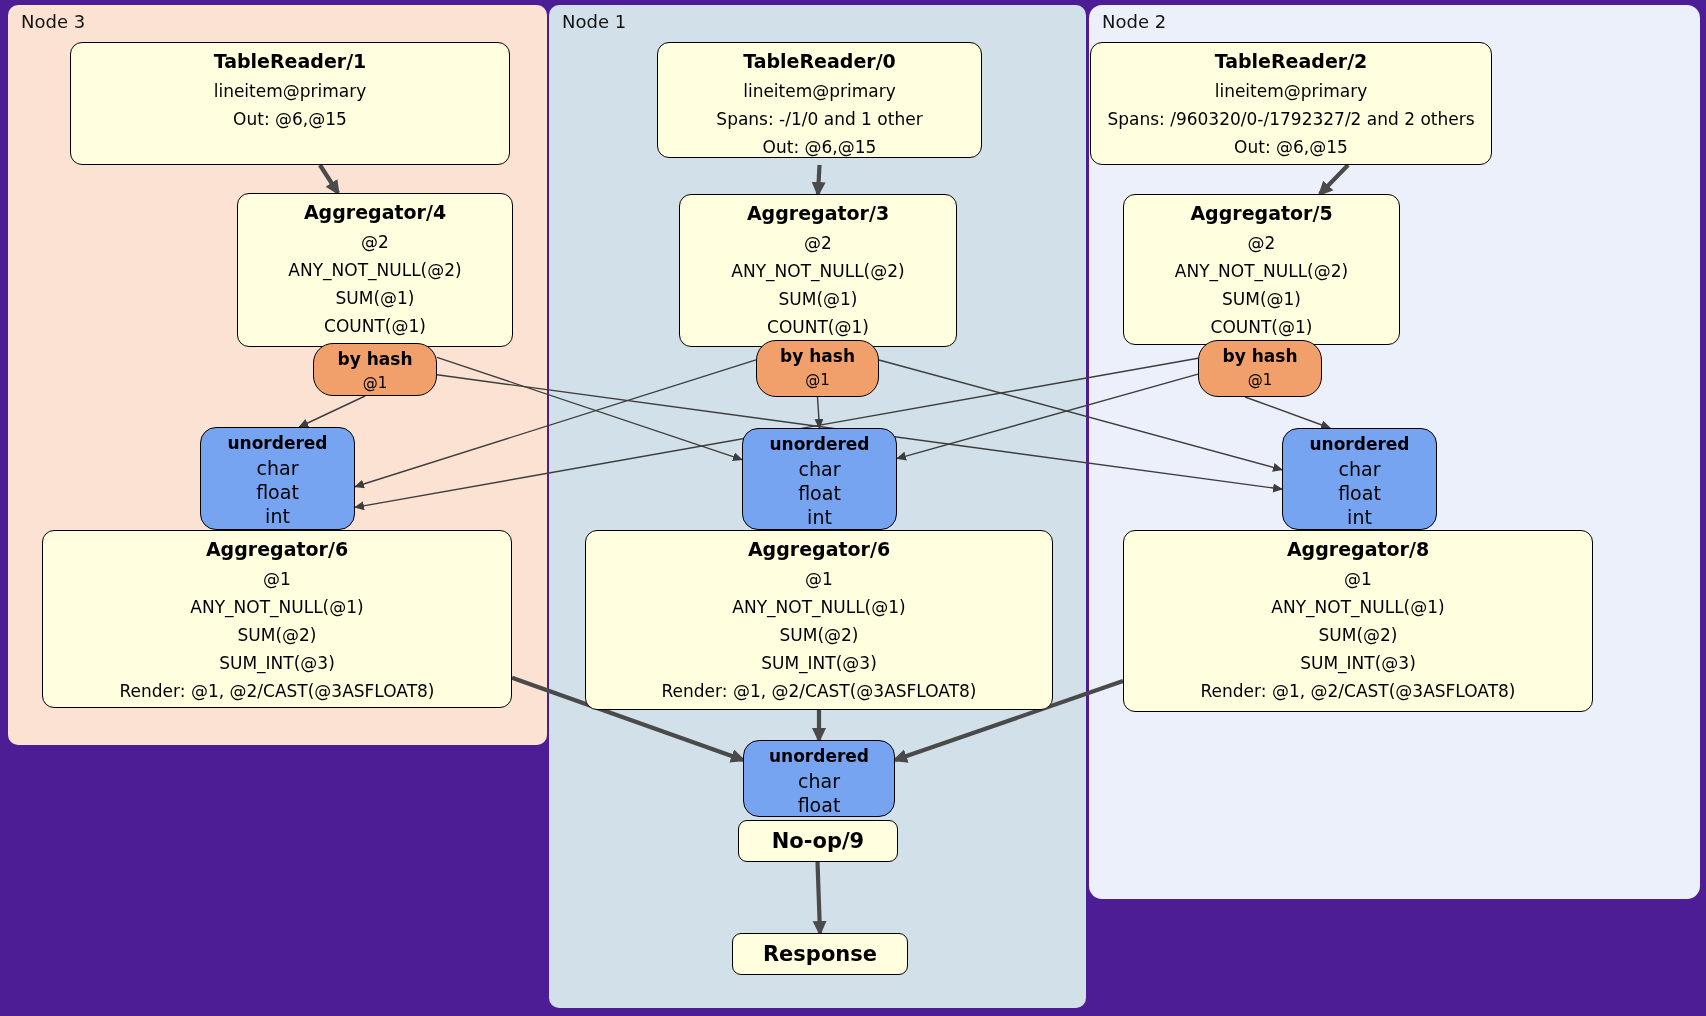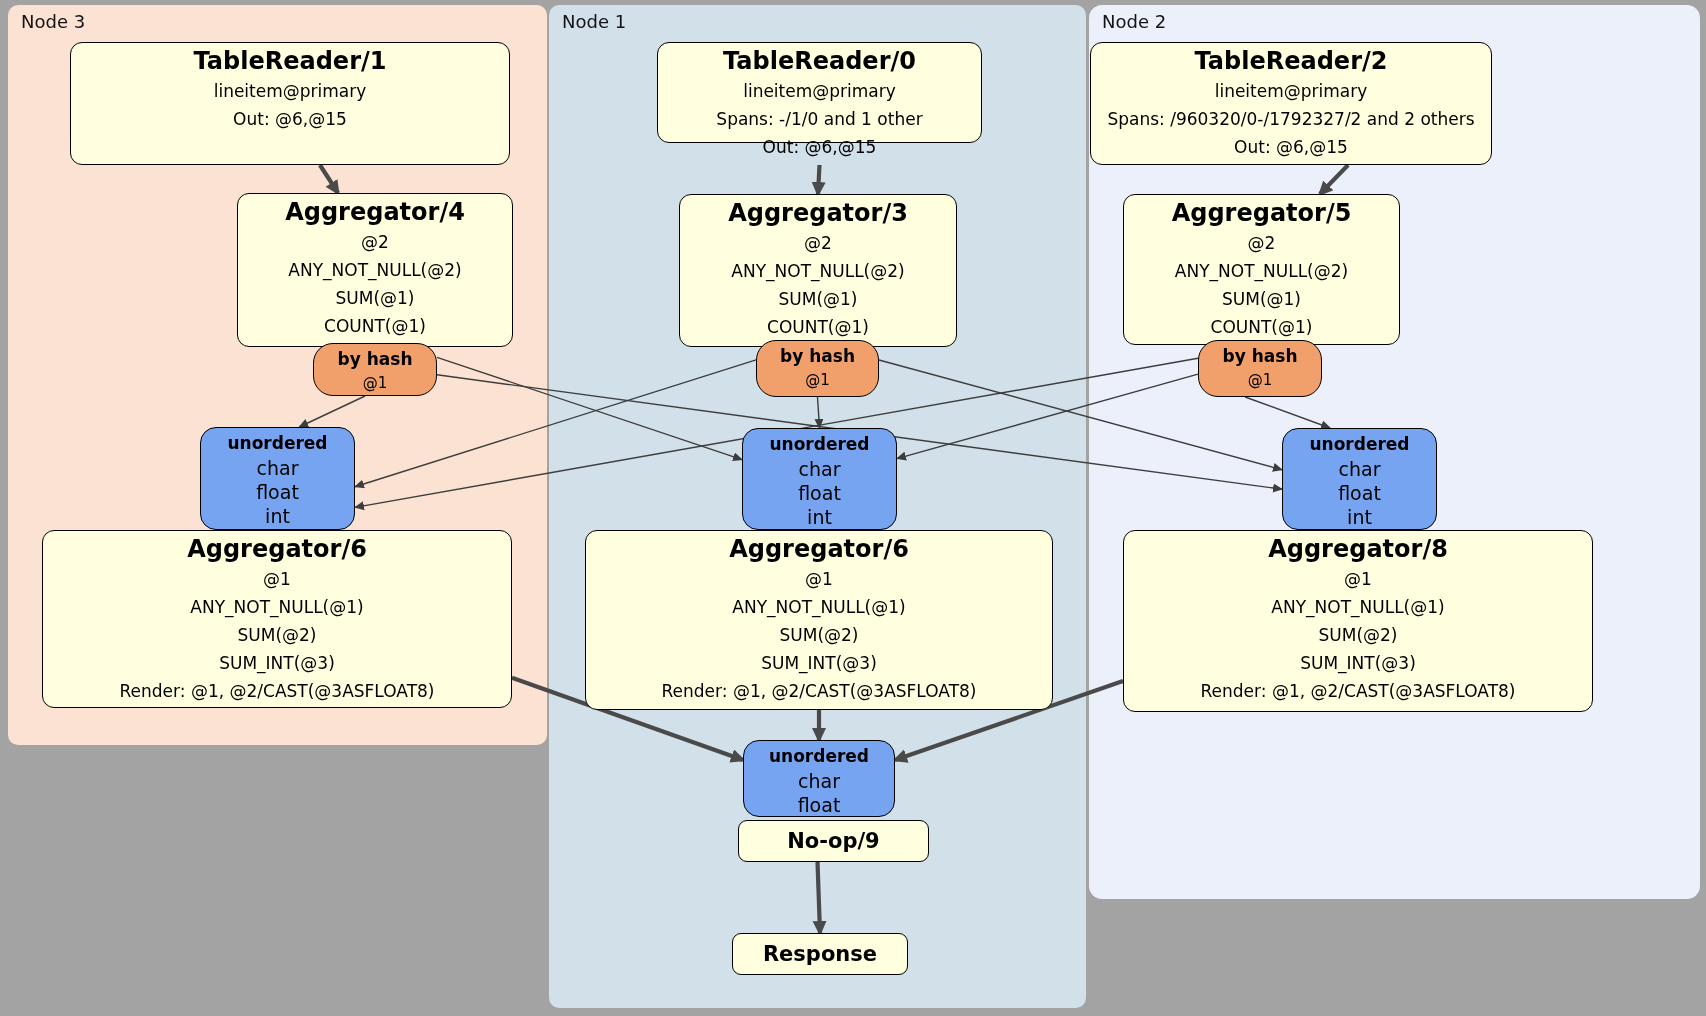--- a/index.html
+++ b/index.html
@@ -1,40 +1,40 @@
 <!DOCTYPE html>
 <html style="--c-node3-region: #FBE2D2; --c-node1-region: #D2E0EA; --c-node2-region: #EBF0FA; --c-operator-box: #FFFFDF; --c-hash-router-box: #F2A06B; --c-stream-box: #76A4F1; --c-edge-thin: #3D3D3D; --c-edge-thick: #4A4A4A;"><head>
 <meta charset="utf-8">
 <style>
   html,body{margin:0;padding:0;background:#ffffff;}
   body{
     width:1706px;height:1016px;
     font-family:"DejaVu Sans","Liberation Sans",sans-serif;
     color:#000;
   }
-  .canvas{position:relative;width:1706px;height:1016px;overflow:hidden;background:#a3a3a3;}
+  .canvas{position:relative;width:1706px;height:1016px;overflow:hidden;background:#4c1d95;}
 
   .cluster{position:absolute;border-radius:10px;z-index:0;}
   .cluster-label{
     position:absolute;top:6px;left:13px;
     font-size:18px;color:#141414;white-space:nowrap;
   }
 
   #edges{position:absolute;left:0;top:0;z-index:1;pointer-events:none;}
   .edge-thin{stroke:var(--c-edge-thin,#3d3d3d);stroke-width:1.4;fill:none;}
   .edge-thick{stroke:var(--c-edge-thick,#4a4a4a);stroke-width:4.2;fill:none;}
   #ah-thin path{fill:var(--c-edge-thin,#3d3d3d);}
   #ah-thick path{fill:var(--c-edge-thick,#4a4a4a);}
 
   .node{
     position:absolute;z-index:2;box-sizing:border-box;
     border:1.8px solid #000;text-align:center;white-space:nowrap;
   }
   .box-yellow{background:var(--c-operator-box,#ffffdf);border-radius:12px;padding-top:3px;}
-  .box-yellow .node-title{font-size:24px;font-weight:700;line-height:31px;}
+  .box-yellow .node-title{font-size:19px;font-weight:700;line-height:31px;}
   .box-yellow .node-line{font-size:17px;line-height:28px;text-align:center;}
 
   .box-router{background:var(--c-hash-router-box,#f2a06b);border-radius:20px;padding-top:2px;}
   .box-router .node-title{font-size:17px;font-weight:700;line-height:26px;}
   .box-router .node-line{font-size:15px;line-height:23px;}
 
   .box-stream{background:var(--c-stream-box,#76a4f1);border-radius:16px;padding-top:2px;}
   .box-stream .node-title{font-size:17px;font-weight:700;line-height:26px;}
   .box-stream .node-line{font-size:19px;line-height:24px;}
 
@@ -84,21 +84,21 @@
       <line x1="819" y1="710" x2="819" y2="740" class="edge-thick" marker-end="url(#ah-thick)"></line>
       <line x1="1123" y1="681.06" x2="895" y2="760.02" class="edge-thick" marker-end="url(#ah-thick)"></line>
       <line x1="817.5" y1="862" x2="820" y2="933" class="edge-thick" marker-end="url(#ah-thick)"></line>
     </svg>
 
   <div class="node box-yellow" style="left:70px;top:42px;width:440px;height:123px;">
     <div class="node-title">TableReader/1</div>
     <div class="node-line">lineitem@primary</div>
     <div class="node-line">Out: @6,@15</div>
   </div>
-  <div class="node box-yellow" style="left:657px;top:42px;width:325px;height:101px;">
+  <div class="node box-yellow" style="left:657px;top:42px;width:325px;height:116px;">
     <div class="node-title">TableReader/0</div>
     <div class="node-line">lineitem@primary</div>
     <div class="node-line">Spans: -/1/0 and 1 other</div>
     <div class="node-line">Out: @6,@15</div>
   </div>
   <div class="node box-yellow" style="left:1090px;top:42px;width:402px;height:123px;">
     <div class="node-title">TableReader/2</div>
     <div class="node-line">lineitem@primary</div>
     <div class="node-line">Spans: /960320/0-/1792327/2 and 2 others</div>
     <div class="node-line">Out: @6,@15</div>
@@ -182,20 +182,20 @@
     <div class="node-line">SUM_INT(@3)</div>
     <div class="node-line">Render: @1, @2/CAST(@3ASFLOAT8)</div>
   </div>
 
   <div class="node box-stream" style="left:743px;top:740px;width:152px;height:77px;">
     <div class="node-title">unordered</div>
     <div class="node-line">char</div>
     <div class="node-line">float</div>
   </div>
 
-  <div class="node box-small" style="left:738px;top:820px;width:191px;height:42px;">
+  <div class="node box-small" style="left:738px;top:820px;width:160px;height:42px;">
     <div class="node-title">No-op/9</div>
   </div>
   <div class="node box-small" style="left:732px;top:933px;width:176px;height:42px;">
     <div class="node-title">Response</div>
   </div>
 
 </div>
 
 </body></html>

